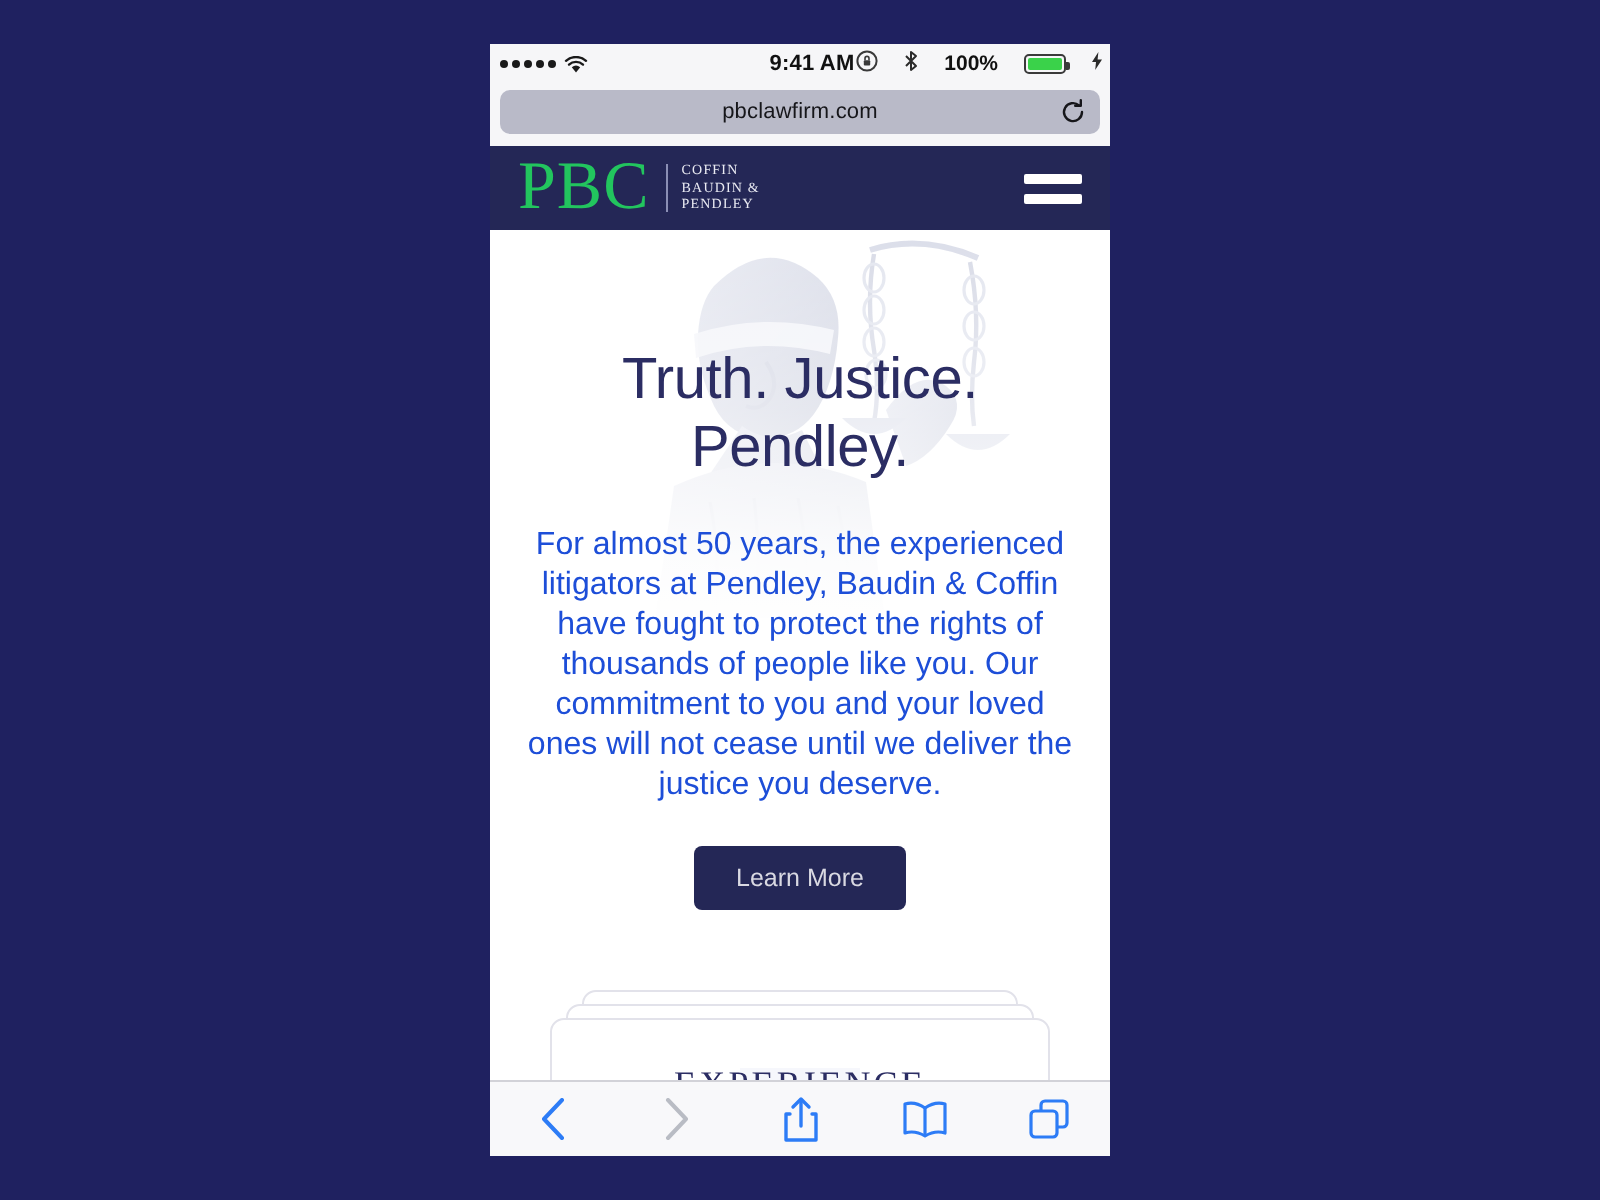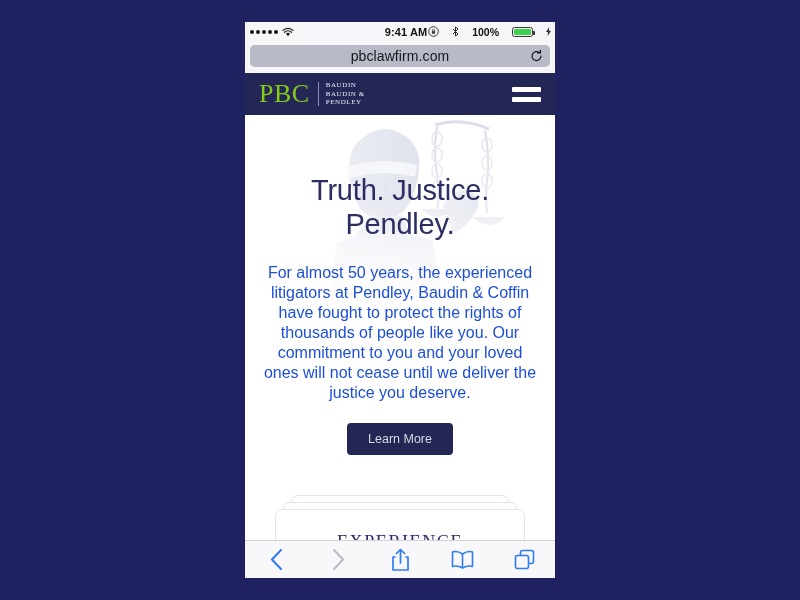--- a/index.html
+++ b/index.html
@@ -36,33 +36,33 @@
     content:"";position:absolute;right:-3px;top:3px;width:2px;height:4px;
     background:#3a3a3a;border-radius:0 1px 1px 0;
   }
 
   
   .urlbar-wrap{background:#f6f6f8;padding:3px 5px 6px 5px;}
   .urlbar{
     position:relative;height:22px;background:#b9bac8;border-radius:5px;
     display:flex;align-items:center;justify-content:center;
   }
-  .urlbar .u-text{font-size:14px;color:#16161a;letter-spacing:.1px;}
+  .urlbar .u-text{font-size:11px;color:#16161a;letter-spacing:.1px;}
   .reload{position:absolute;right:7px;top:50%;transform:translateY(-50%);display:flex;}
 
   
   .site-header{
     height:42px;background:#242756;
     display:flex;align-items:center;justify-content:space-between;
     padding:0 14px;box-sizing:border-box;
   }
   .logo{display:flex;align-items:center;}
   .logo .pbc{
-    font-family:"Liberation Serif", serif;color:#84cc16;
-    font-size:26px;line-height:1;letter-spacing:.5px;
+    font-family:"Liberation Serif", serif;color:#22c55e;
+    font-size:34px;line-height:1;letter-spacing:.5px;
   }
   .logo .divider{width:1px;height:24px;background:#8b8fb5;margin:0 7px 0 8px;}
   .logo .full{
     font-family:"Liberation Serif", serif;color:#e9eaf2;
     font-size:7px;line-height:8.5px;letter-spacing:.6px;
   }
   .hamburger{display:flex;flex-direction:column;gap:5px;cursor:pointer;}
   .hamburger span{display:block;width:29px;height:5px;background:#fff;border-radius:1px;}
 
   
@@ -190,21 +190,21 @@
           </svg>
         </span>
       </div>
     </div>
 
     <div class="site-header">
       <div class="logo">
         <span class="pbc">PBC</span>
         <span class="divider"></span>
         <span class="full">
-          <div>BAUDIN</div>
+          <div>COFFIN</div>
           <div>BAUDIN &amp;</div>
           <div>PENDLEY</div>
         </span>
       </div>
       <div class="hamburger">
         <span></span>
         <span></span>
       </div>
     </div>
 

